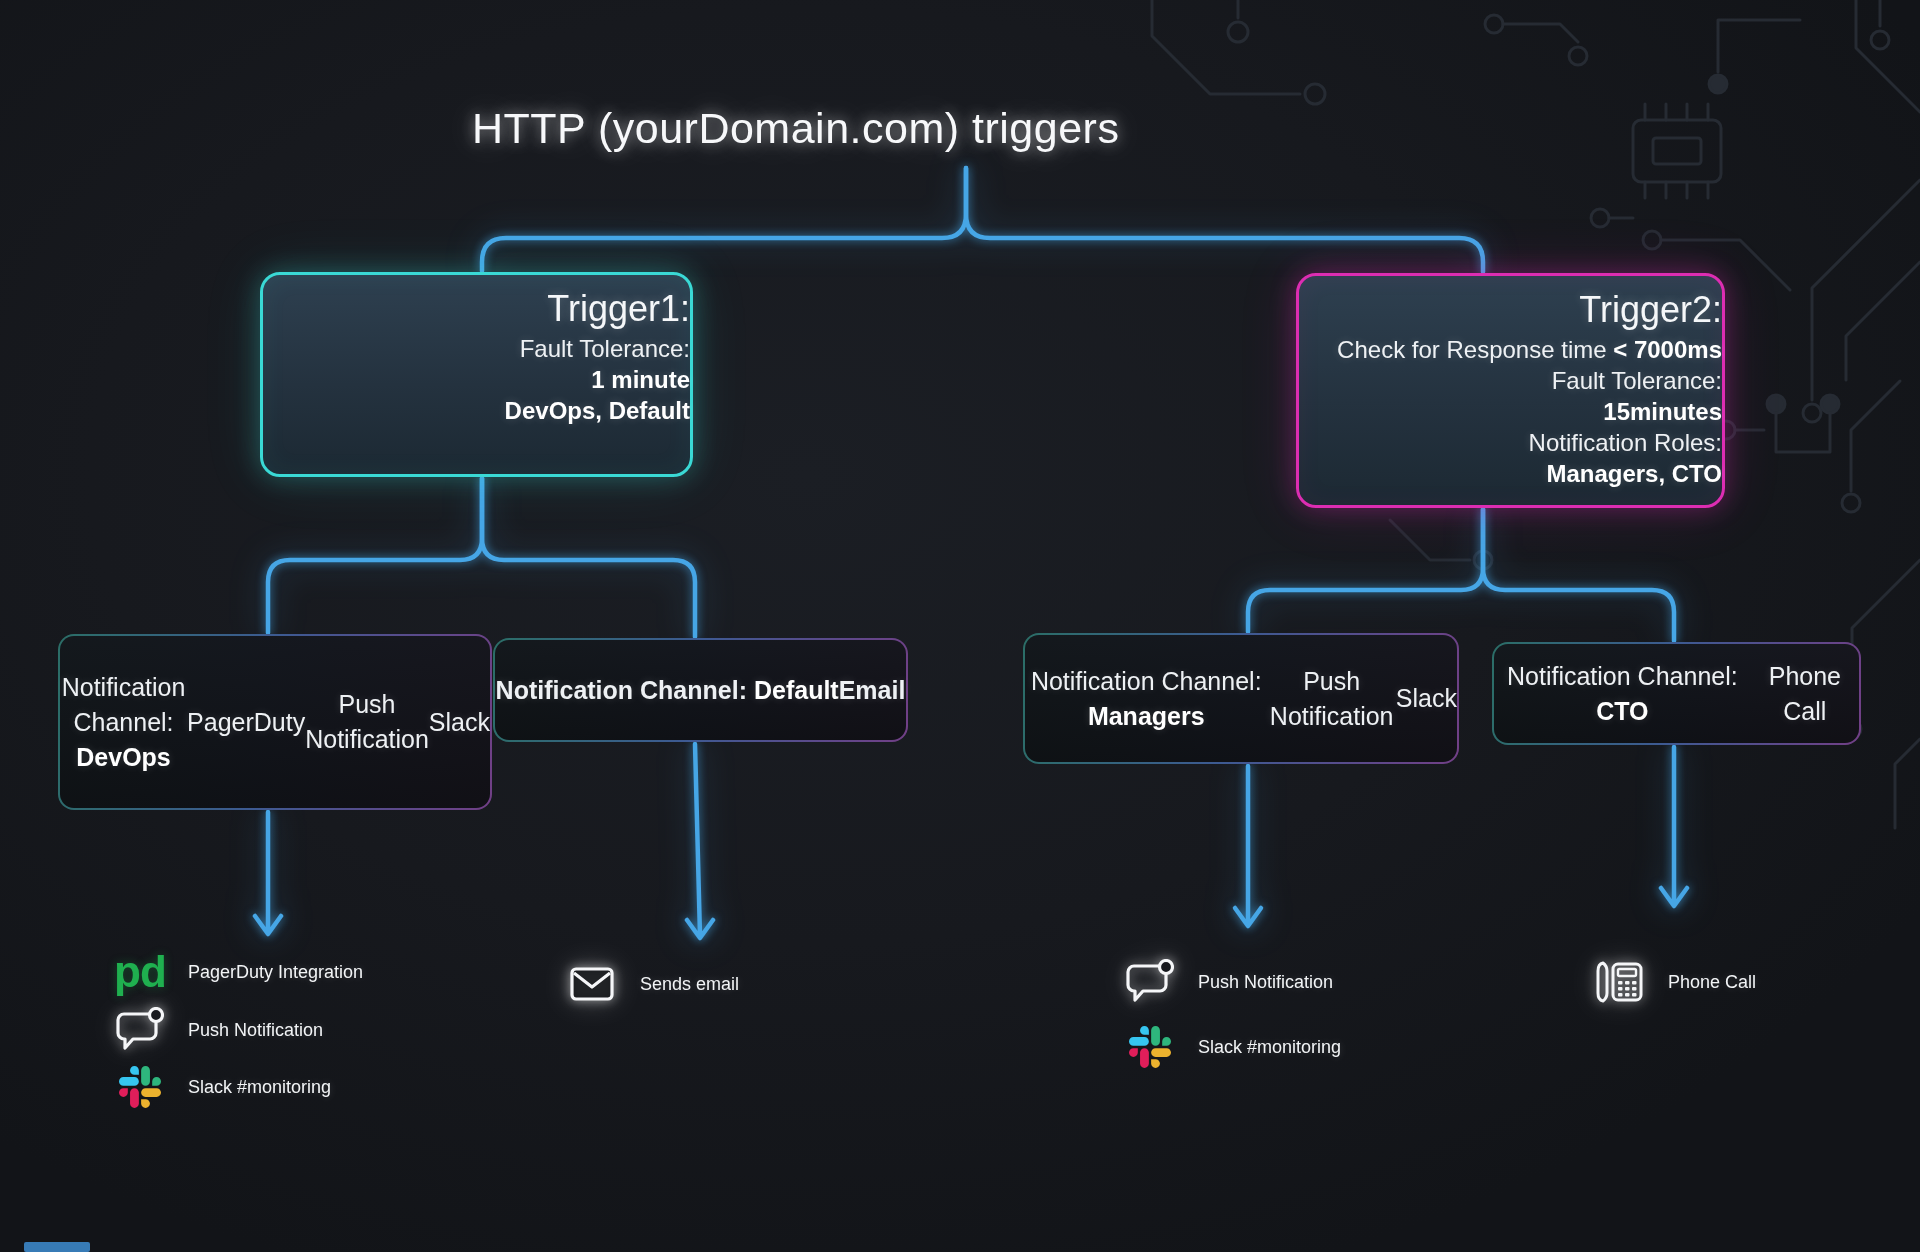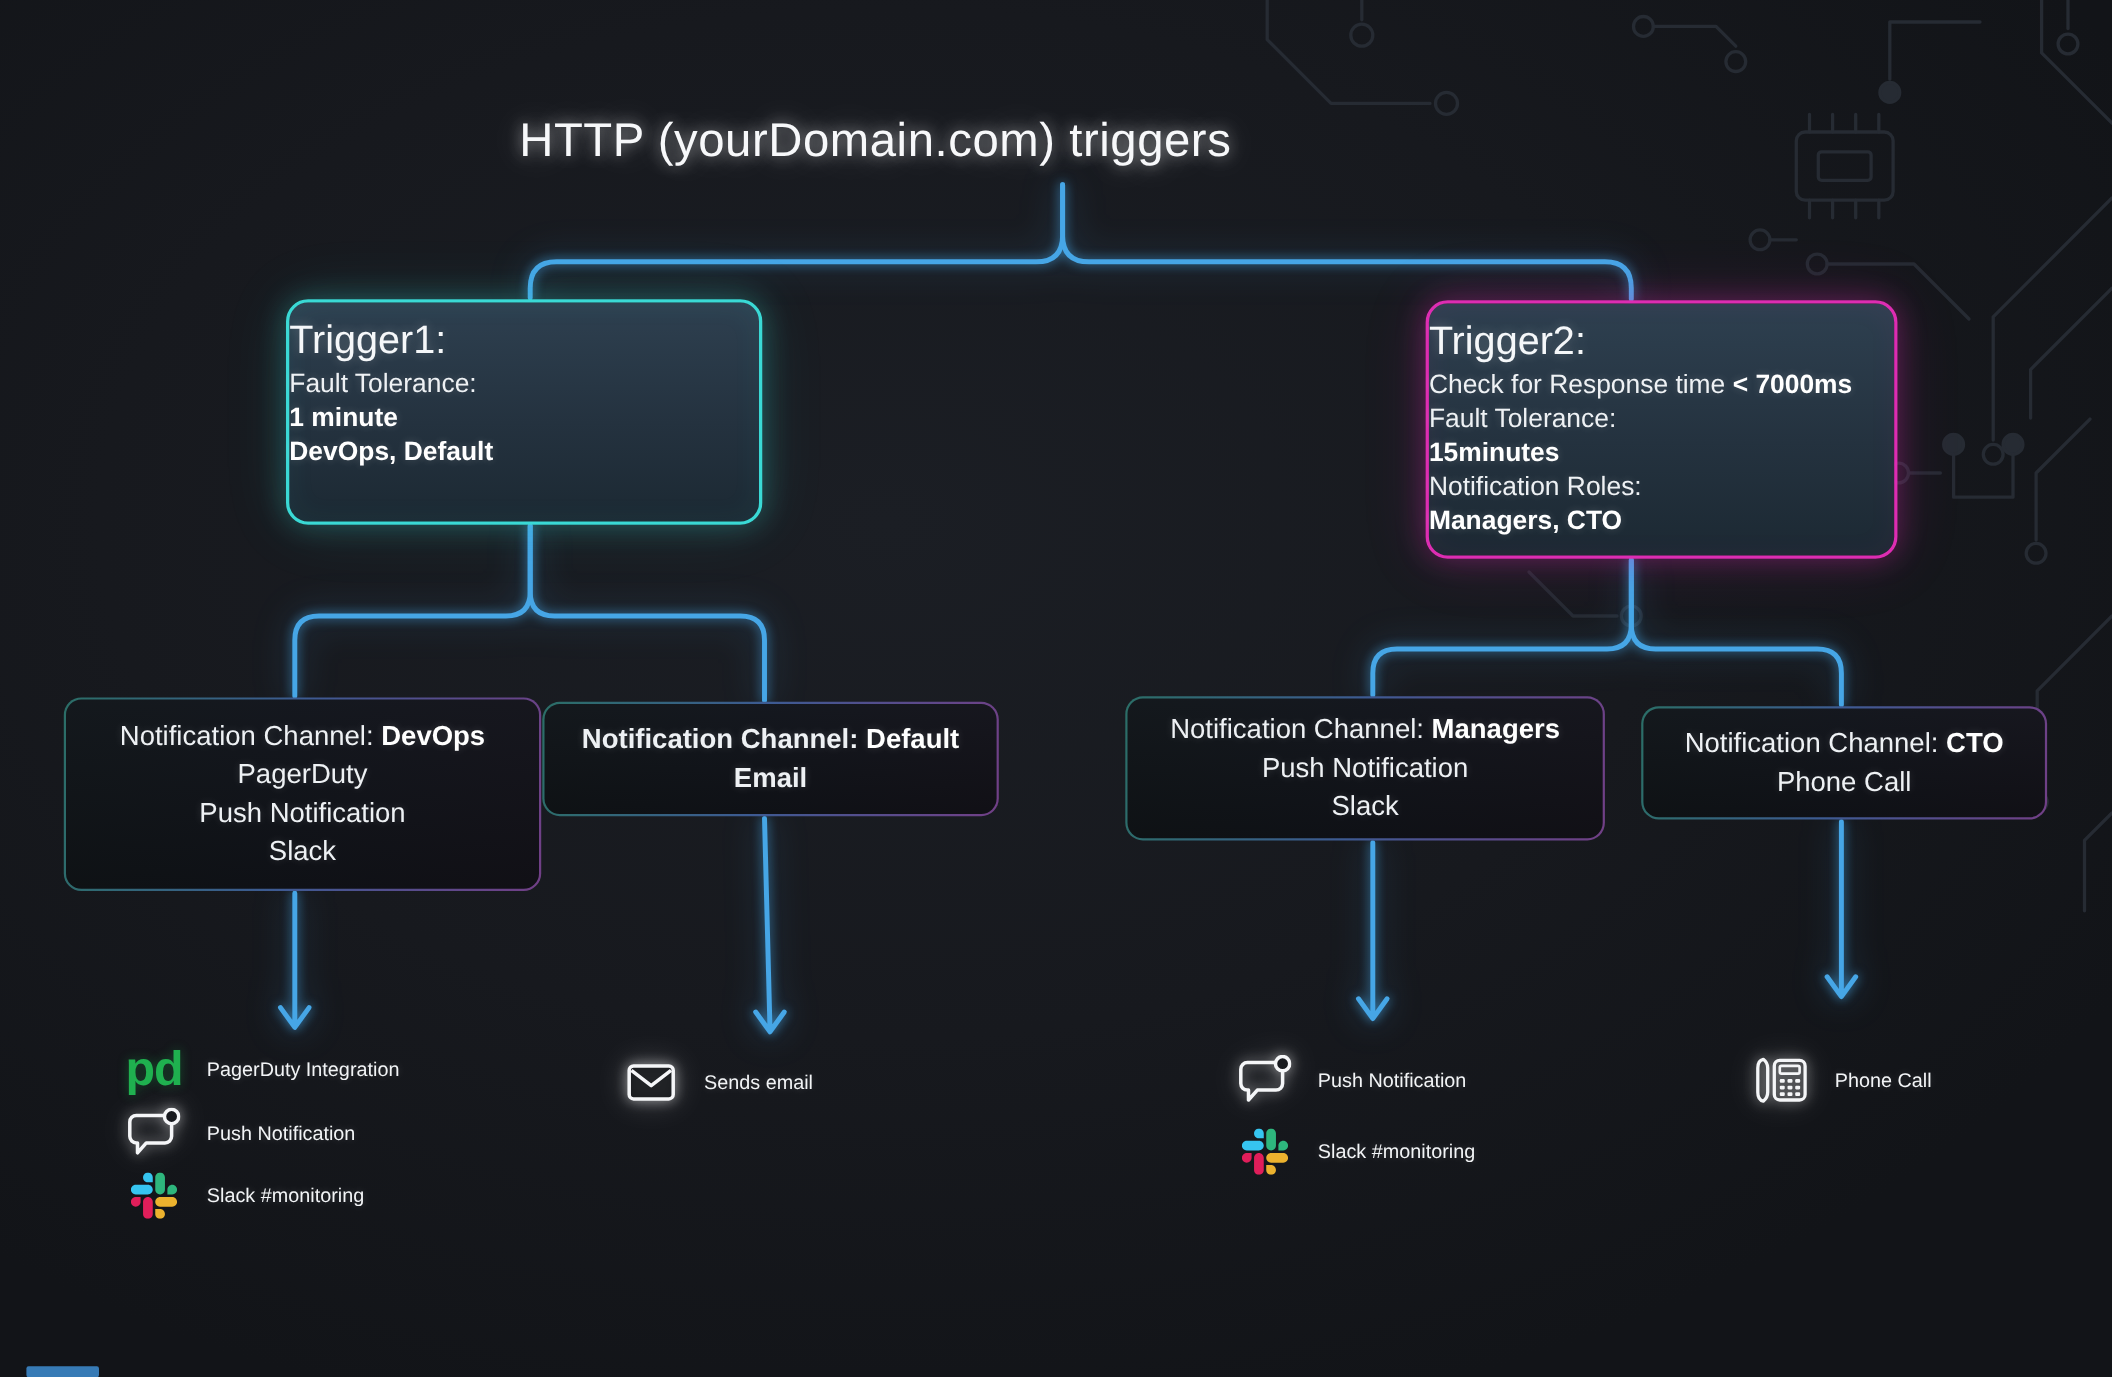--- a/index.html
+++ b/index.html
@@ -16,38 +16,38 @@
   
   .title{
     position:absolute;left:472px;top:104px;width:640px;text-align:center;
     font-size:43px;letter-spacing:.5px;color:#f7f8fa;white-space:nowrap;
     text-shadow:0 0 14px rgba(255,255,255,.55),0 0 38px rgba(255,255,255,.28);
   }
   
   .trigger{
     position:absolute;border-radius:20px;border:3px solid;box-sizing:border-box;
     background:linear-gradient(180deg,#2e4050 0%,#24323f 55%,#1c2933 100%);
-    text-align:left;padding-top:10px;
+    text-align:right;padding-top:10px;
   }
   .trigger .t-title{font-size:36px;line-height:48px;color:#f5f7f9;text-shadow:0 0 10px rgba(255,255,255,.25);}
   .trigger .t-line{font-size:24px;line-height:31px;color:#eef1f4;text-shadow:0 0 8px rgba(255,255,255,.18);}
   .trigger b{color:#ffffff;}
   #trigger1{left:260px;top:272px;width:433px;height:205px;border-color:#3ad9d5;
     box-shadow:0 0 26px rgba(58,217,213,.30),0 0 60px rgba(58,217,213,.12),inset 0 0 26px rgba(58,217,213,.07);}
   #trigger2{left:1296px;top:273px;width:429px;height:235px;border-color:#dd2db2;
     box-shadow:0 0 26px rgba(221,45,178,.33),0 0 60px rgba(221,45,178,.14),inset 0 0 26px rgba(221,45,178,.06);}
   
   .chan{
     position:absolute;padding:2px;border-radius:16px;box-sizing:border-box;
     background:linear-gradient(100deg,#2b6e67 0%,#3d5a92 48%,#713f86 100%);
   }
   .chan-inner{
     width:100%;height:100%;border-radius:14px;box-sizing:border-box;
     background:linear-gradient(180deg,rgba(19,21,26,.96),rgba(13,14,17,.96));
-    display:flex;flex-direction:column;justify-content:center;align-items:center;
+    display:flex;flex-direction:row;justify-content:center;align-items:center;
     font-size:25px;line-height:35px;text-align:center;color:#eef1f4;
     text-shadow:0 0 8px rgba(255,255,255,.16);
   }
   .chan b{color:#ffffff;}
   #chan-devops  {left:58px;  top:634px;width:434px;height:176px;}
   #chan-default {left:493px; top:638px;width:415px;height:104px;font-weight:bold;}
   #chan-managers{left:1023px;top:633px;width:436px;height:131px;}
   #chan-cto     {left:1492px;top:642px;width:369px;height:103px;}
   
   .legend{position:absolute;display:flex;flex-direction:column;}

